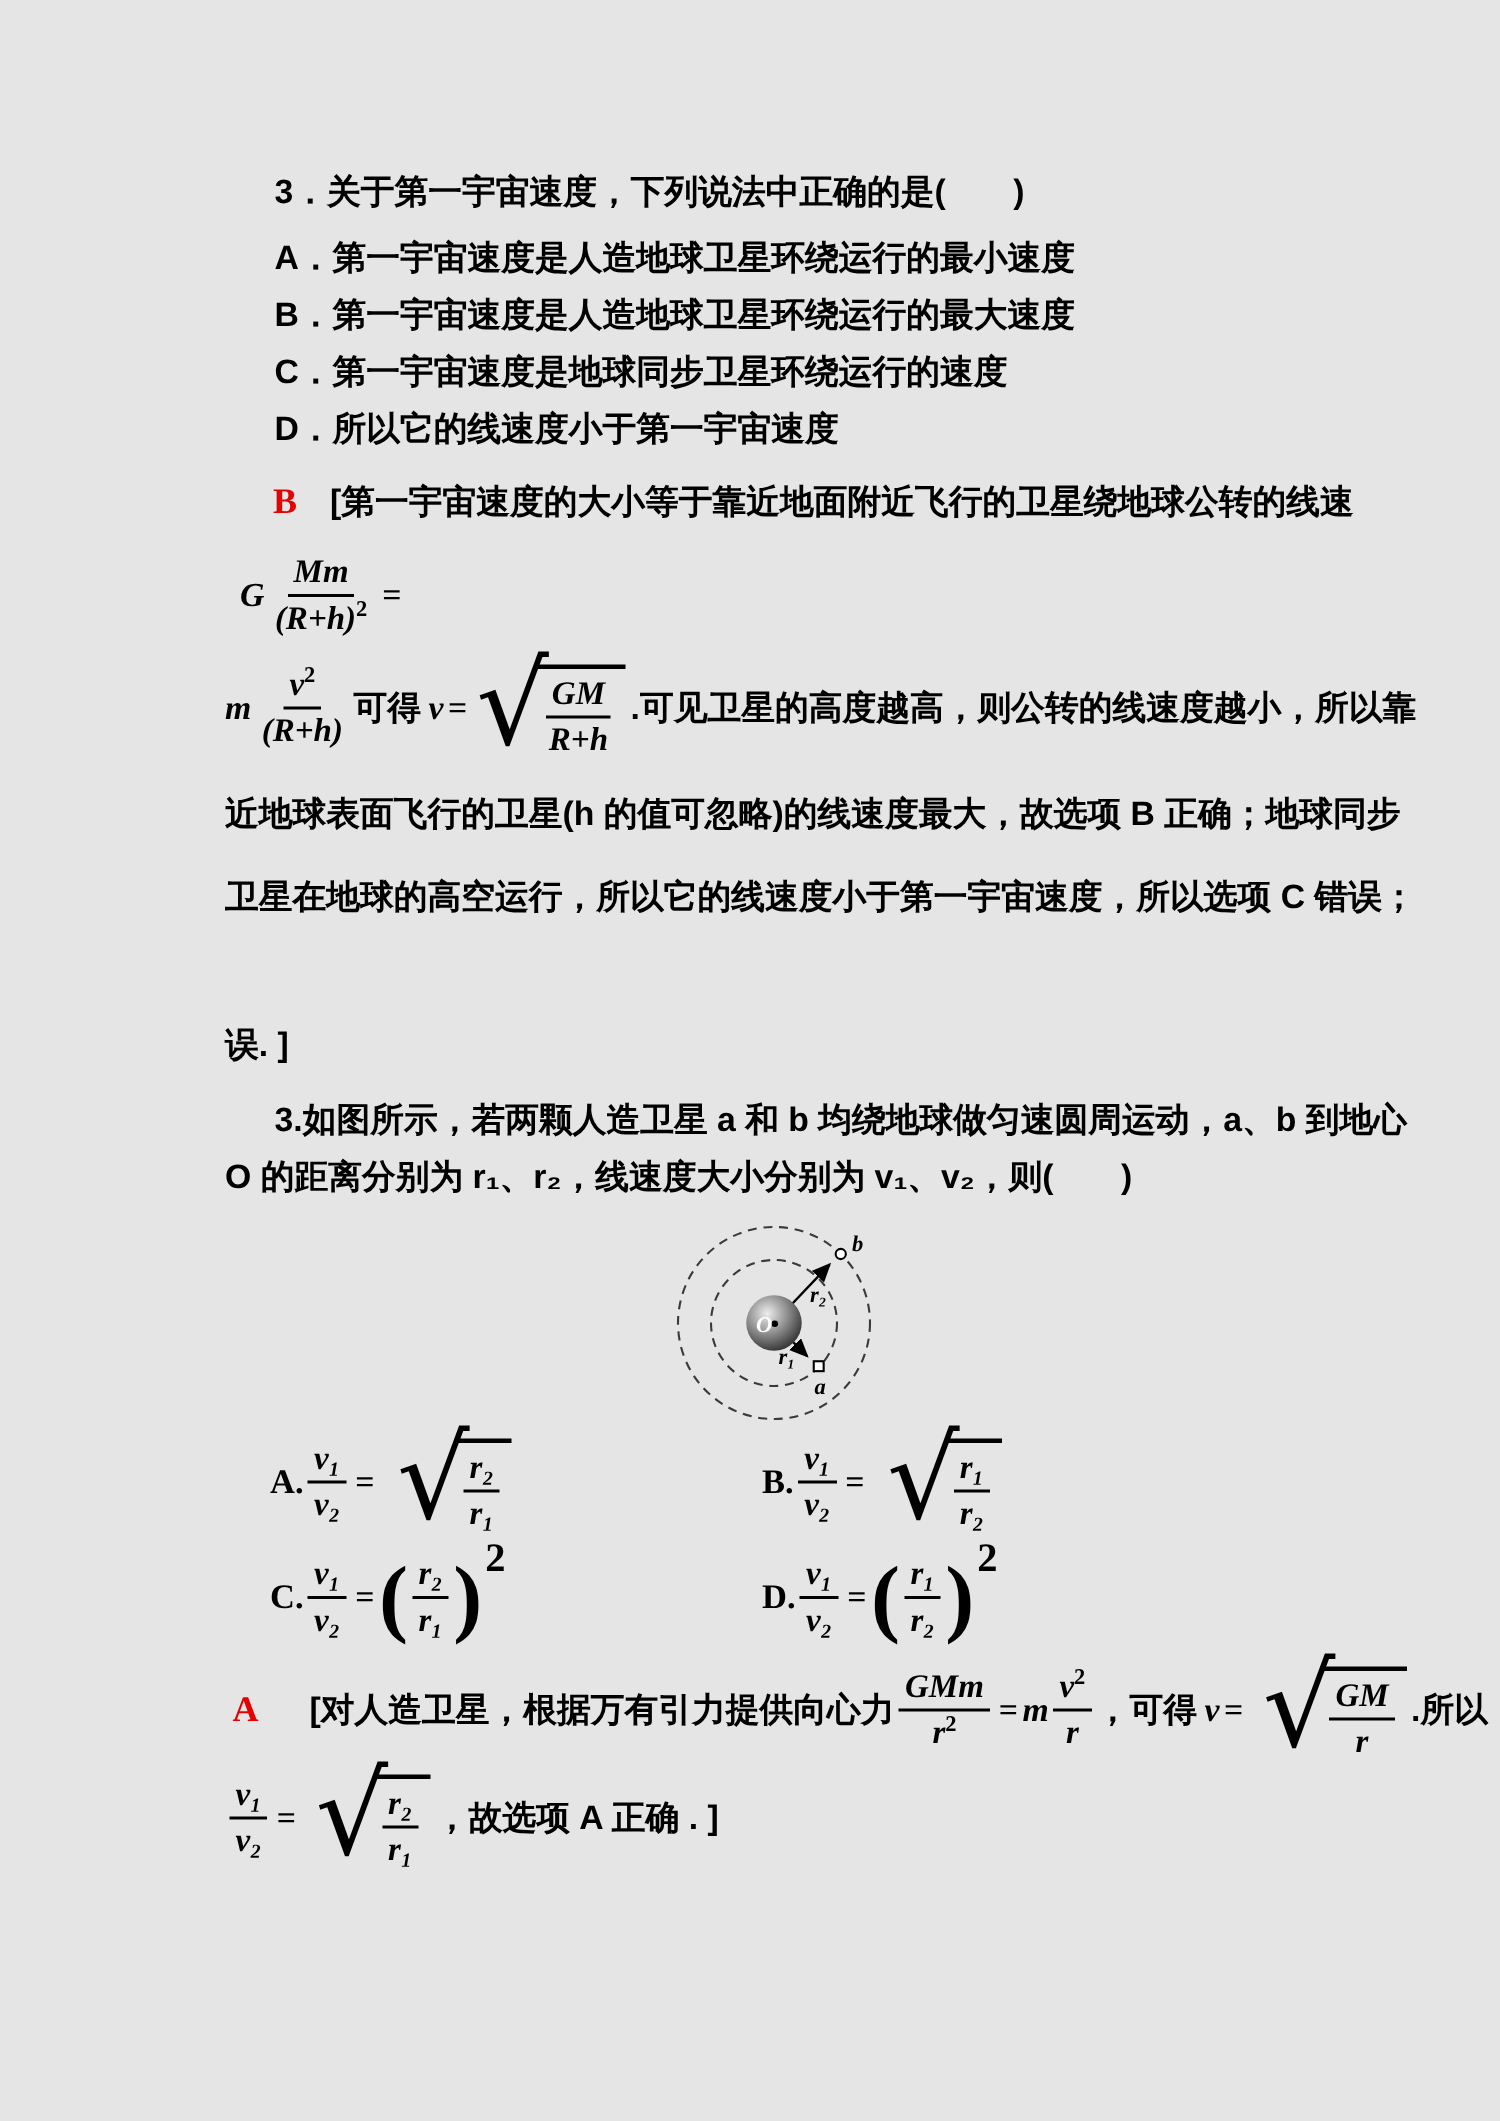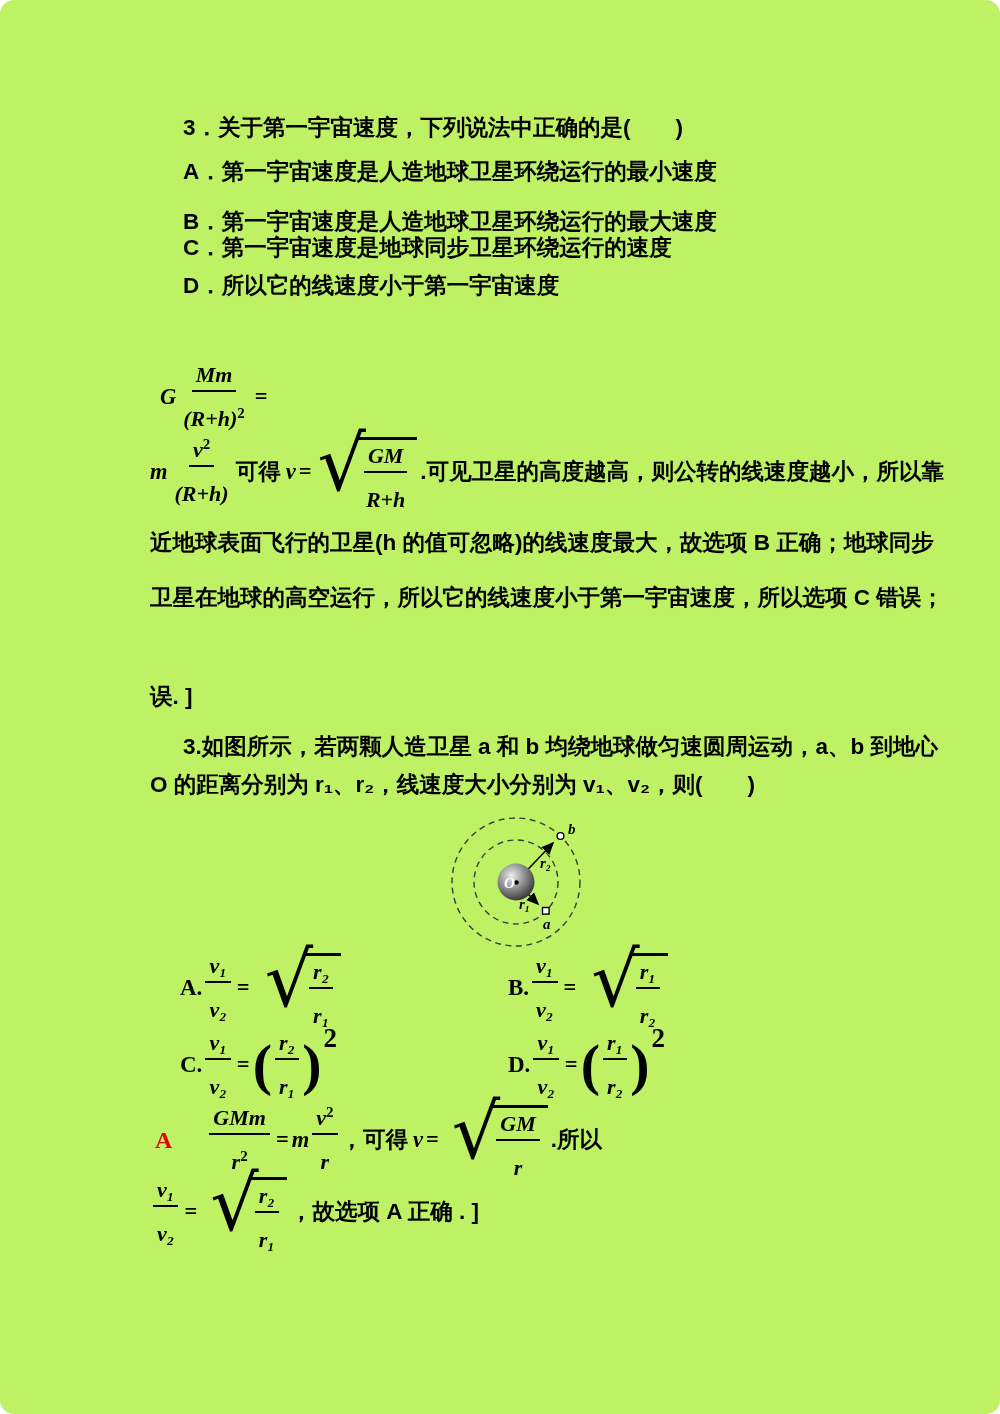--- a/index.html
+++ b/index.html
@@ -2,21 +2,21 @@
 <html><head>
 <meta charset="utf-8">
 <style>
   * { box-sizing: border-box; margin: 0; padding: 0; }
   html,body { background:#ffffff; }
   body {
     width:1000px; height:1414px; position:relative;
     font-family:"Liberation Sans","DejaVu Sans",sans-serif;
     color:#000;
   }
-  .page { position:absolute; inset:0; background:#bef264; overflow:hidden;border-radius:14px; }
+  .page { position:absolute; inset:0; background:#e5e5e5; overflow:hidden; }
 
   .ln {
     position:absolute; left:150px; width:714px;
     font-size:22.5px; font-weight:bold; line-height:36px;
     white-space:nowrap; color:#000;
   }
   .flexln { display:flex; align-items:center; }
 
   .indent { padding-left:33px; }
 
@@ -30,21 +30,21 @@
   .mn { font-family:"Liberation Serif","DejaVu Serif",serif; font-style:normal; font-weight:bold; }
   .eq { margin:0 3px; }
 
   .frac {
     display:inline-flex; flex-direction:column; align-items:center;
     vertical-align:middle; line-height:1.12; margin:0 3px;
     font-family:"Liberation Serif","DejaVu Serif",serif; font-style:italic; font-weight:bold;
     font-size:22px;
   }
   .frac .fn { padding:0 4px 2px; border-bottom:2px solid #000; white-space:nowrap; }
-  .frac .fd { padding:15px 4px 0; white-space:nowrap; }
+  .frac .fd { padding:2px 4px 0; white-space:nowrap; }
   .supn { font-size:15px; vertical-align:super; line-height:0; font-style:normal; }
 
   .sqrt { display:inline-flex; align-items:flex-start; margin:0 3px; }
   .sqrt .rad {
     font-family:"DejaVu Sans",sans-serif; font-weight:400; font-style:normal;
     font-size:76px; line-height:64px; margin-right:-10px;
   }
   .sqrt .sbody { border-top:3px solid #000; padding:4px 8px 0 6px; margin-top:5px; }
   .sqrt .frac { margin:0;font-style:italic; }
 
@@ -78,30 +78,33 @@
 <body>
 
 <div class="page">
 
   <div class="ln indent" style="top:110px">
     <span>3．关于第一宇宙速度，下列说法中正确的是(　　)</span>
   </div>
   <div class="ln indent" style="top:154px">
     <span>A．第一宇宙速度是人造地球卫星环绕运行的最小速度</span>
   </div>
-  <div class="ln indent" style="top:204px">
+  <div class="ln indent" style="top:192px">
     <span>B．第一宇宙速度是人造地球卫星环绕运行的最大速度</span>
   </div>
   <div class="ln indent" style="top:230px">
     <span>C．第一宇宙速度是地球同步卫星环绕运行的速度</span>
   </div>
   <div class="ln indent" style="top:268px">
     <span>D．所以它的线速度小于第一宇宙速度</span>
   </div>
 
+  <div class="ln" style="top:317px">
+    <span class="red" style="margin-left:32px;margin-right:22px">B</span><span>[第一宇宙速度的大小等于靠近地面附近飞行的卫星绕地球公转的线速</span>
+  </div>
 
   <div class="ln flexln" style="top:357px;height:80px">
     <span class="mi gapL">G</span>
     <span class="frac">
       <span class="fn">Mm</span>
       <span class="fd"><span>(R+h)</span><span class="supn">2</span></span>
     </span>
     <span class="mn eq">=</span>
   </div>
 
@@ -232,20 +235,21 @@
     <span class="frac">
       <span class="fn">r₁</span>
       <span class="fd">r₂</span>
     </span>
     <span class="bigp">)</span>
     <span class="bigexp">2</span>
   </div>
 
   <div class="ln flexln" style="top:1100px;height:80px">
     <span class="red" style="margin-left:5px;margin-right:34px">A</span>
+    <span>[对人造卫星，根据万有引力提供向心力</span>
     <span class="frac">
       <span class="fn">GMm</span>
       <span class="fd"><span>r</span><span class="supn">2</span></span>
     </span>
     <span class="mn eq">=</span>
     <span class="mi">m</span>
     <span class="frac">
       <span class="fn"><span>v</span><span class="supn">2</span></span>
       <span class="fd">r</span>
     </span>

